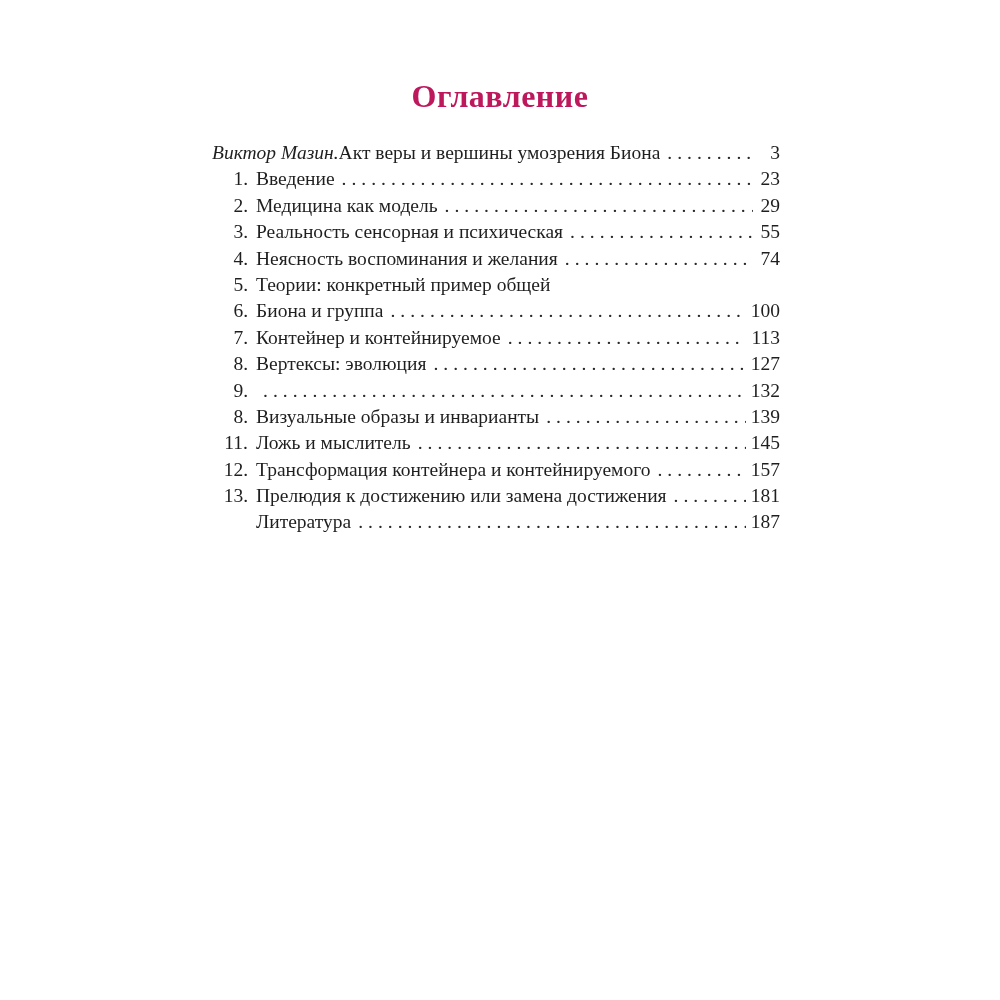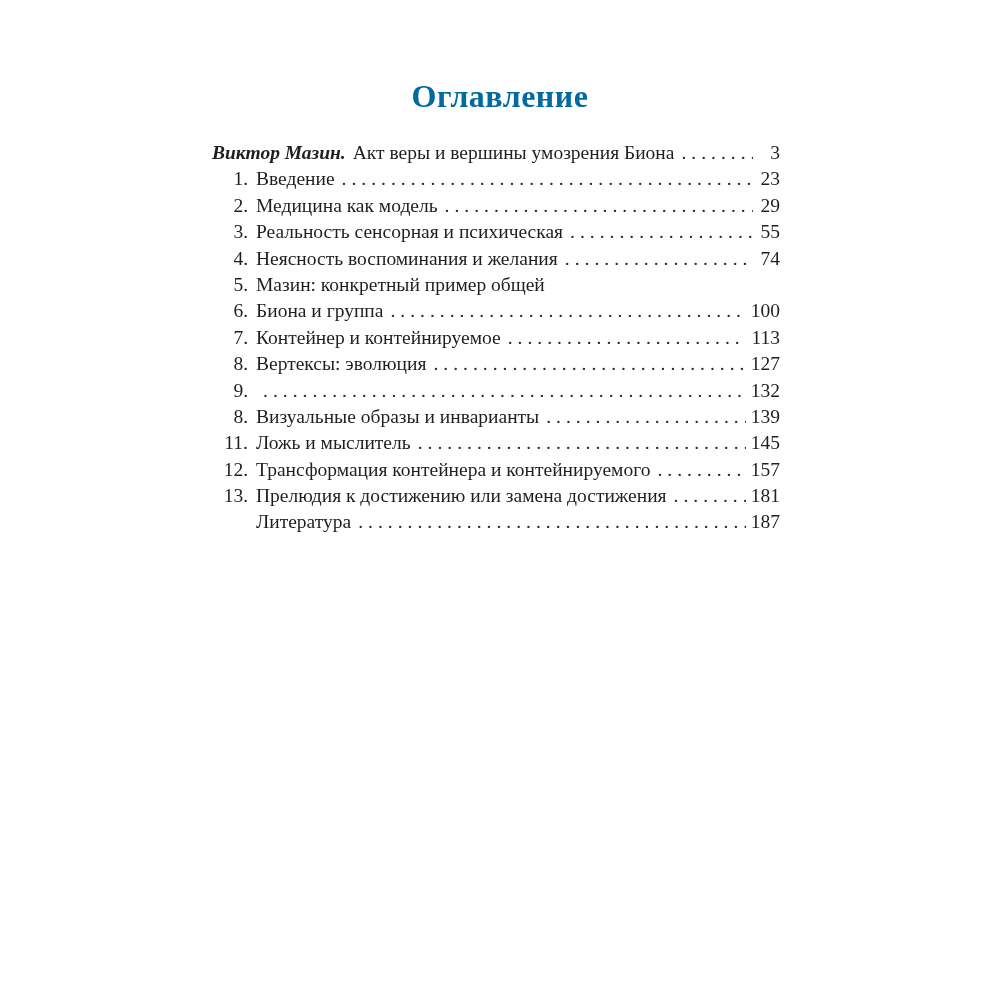--- a/index.html
+++ b/index.html
@@ -18,21 +18,21 @@
   }
   .title {
     position: absolute;
     top: 78px;
     left: 0;
     width: 1000px;
     text-align: center;
     font-size: 32px;
     font-weight: 700;
     letter-spacing: 0.5px;
-    color: #0369a1;
+    color: #be185d;
   }
   .toc {
     position: absolute;
     top: 142px;
     left: 212px;
     width: 568px;
   }
   .toc-row {
     display: flex;
     align-items: baseline;
@@ -40,22 +40,20 @@
     font-size: 19.5px;
     white-space: nowrap;
   }
   .num {
     flex: 0 0 36px;
     text-align: right;
     margin-right: 8px;
   }
   .author {
     font-style: italic;
-    margin-right: 7px;
-    font-weight: bold;
   }
   .txt {
     flex: 0 1 auto;
     overflow: hidden;
     font-family: Liberation Serif, serif;
   }
   .leader {
     flex: 1 1 0;
     overflow: hidden;
     margin: 0 5px 0 7px;
@@ -112,21 +110,21 @@
 
     <div class="toc-row">
       <span class="num">4.</span>
       <span class="txt">Неясность воспоминания и желания</span>
       <span class="leader"></span>
       <span class="pg">74</span>
     </div>
 
     <div class="toc-row no-pg">
       <span class="num">5.</span>
-      <span class="txt">Мазин: конкретный пример общей</span>
+      <span class="txt">Теории: конкретный пример общей</span>
       <span class="leader"></span>
 
     </div>
 
 
     <div class="toc-row">
       <span class="num">6.</span>
       <span class="txt">Биона и группа</span>
       <span class="leader"></span>
       <span class="pg">100</span>

